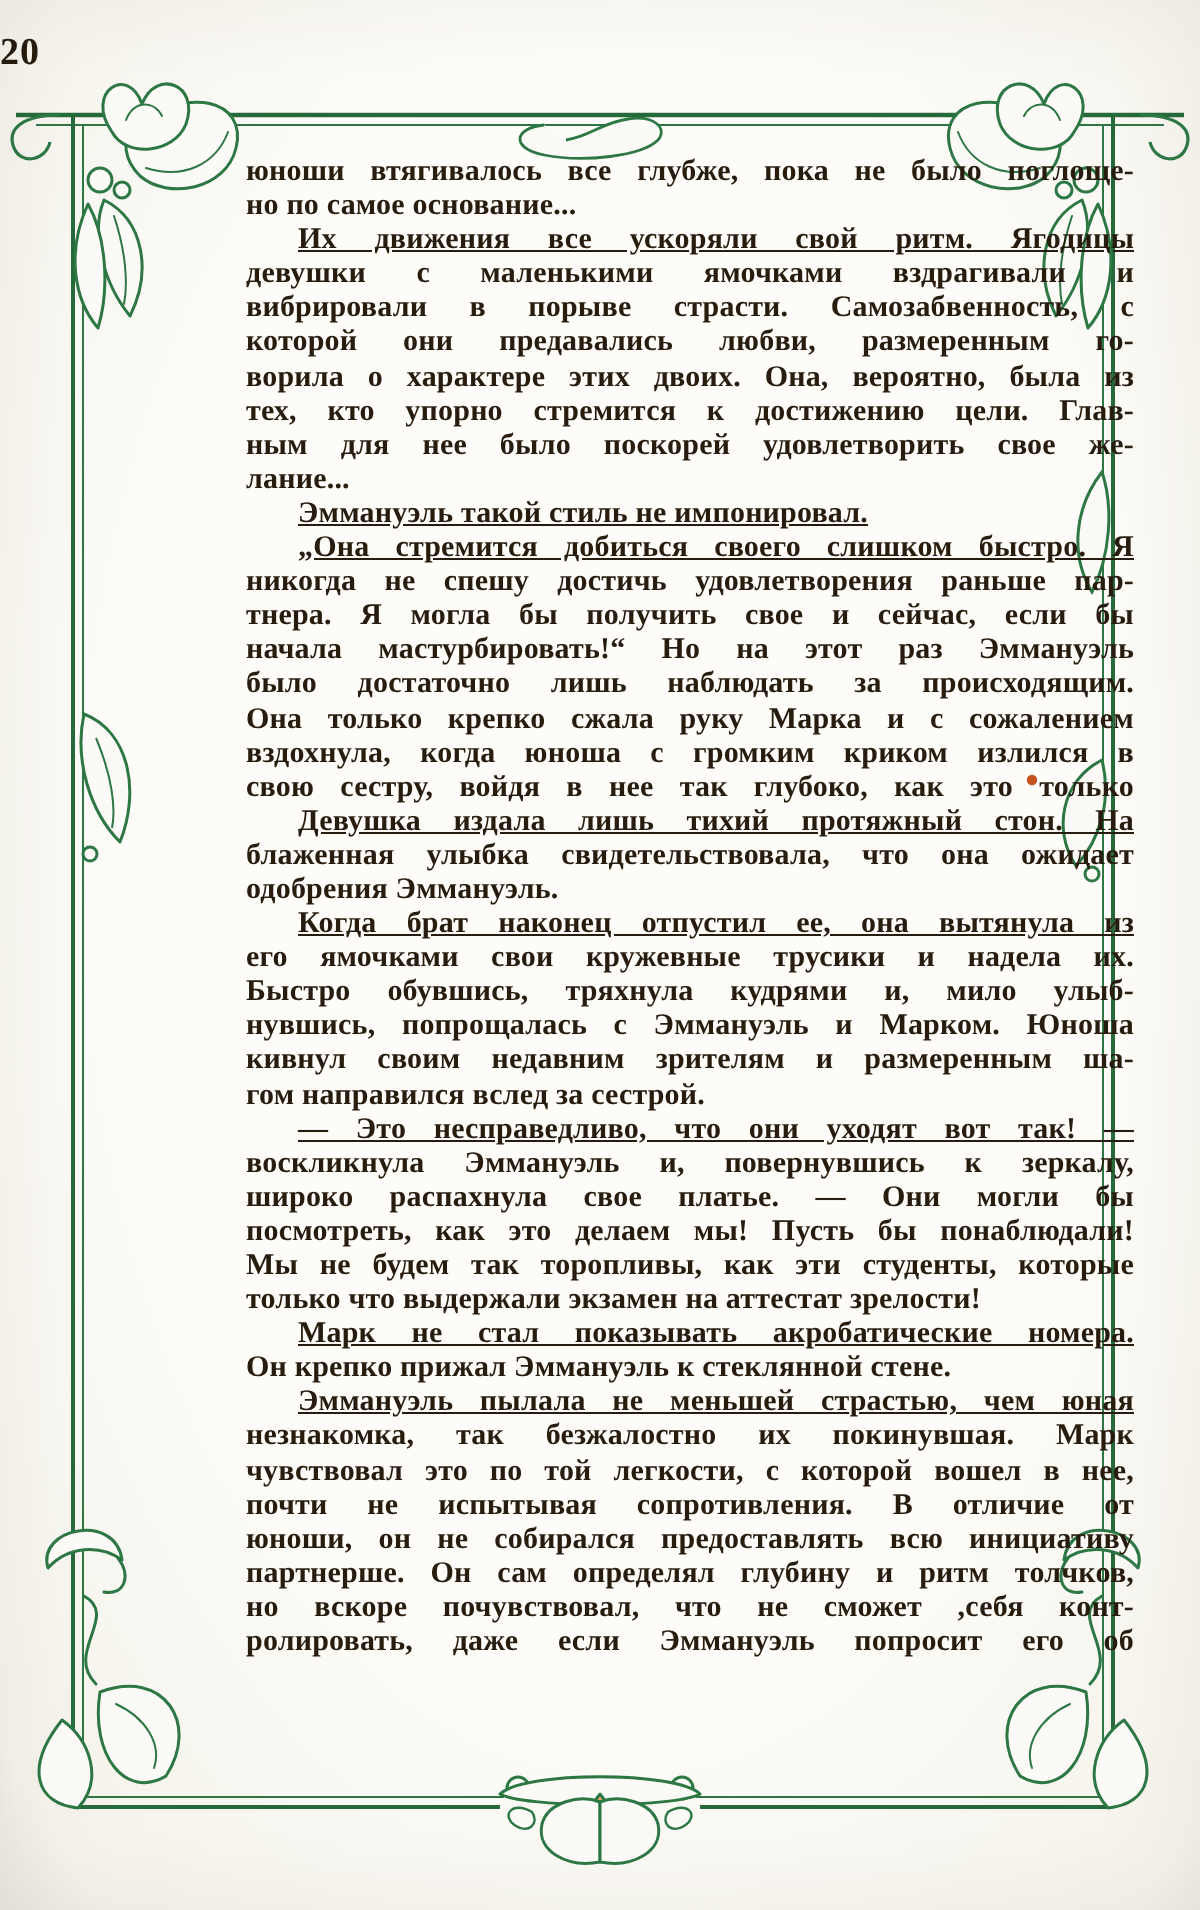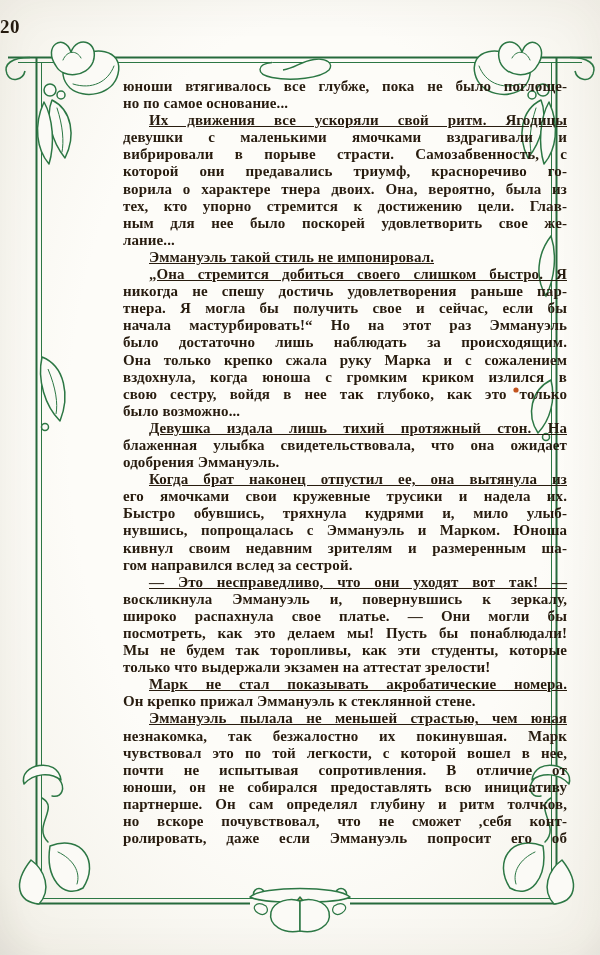--- a/index.html
+++ b/index.html
@@ -106,35 +106,34 @@
 
     <circle cx="516" cy="390" r="2.6" fill="#c3531d"></circle>
   </svg>
 
   <div class="text-block">
       <div class="line">юноши втягивалось все глубже, пока не было поглоще-</div>
       <div class="line end">но по самое основание...</div>
       <div class="line indent">Их движения все ускоряли свой ритм. Ягодицы</div>
       <div class="line">девушки с маленькими ямочками вздрагивали и</div>
       <div class="line">вибрировали в порыве страсти. Самозабвенность, с</div>
-      <div class="line">которой они предавались триумф, красноречиво го-</div>
-      <div class="line">ворила о характере тнера двоих. Она, вероятно, была из</div>
+      <div class="line">которой они предавались любви, размеренным го-</div>
+      <div class="line">ворила о характере этих двоих. Она, вероятно, была из</div>
       <div class="line">тех, кто упорно стремится к достижению цели. Глав-</div>
       <div class="line">ным для нее было поскорей удовлетворить свое же-</div>
       <div class="line end">лание...</div>
       <div class="line indent end">Эммануэль такой стиль не импонировал.</div>
       <div class="line indent">„Она стремится добиться своего слишком быстро. Я</div>
       <div class="line">никогда не спешу достичь удовлетворения раньше пар-</div>
       <div class="line">тнера. Я могла бы получить свое и сейчас, если бы</div>
       <div class="line">начала мастурбировать!“ Но на этот раз Эммануэль</div>
       <div class="line">было достаточно лишь наблюдать за происходящим.</div>
       <div class="line">Она только крепко сжала руку Марка и с сожалением</div>
       <div class="line">вздохнула, когда юноша с громким криком излился в</div>
       <div class="line">свою сестру, войдя в нее так глубоко, как это только</div>
-      <div class="line end">было возможно...</div>
       <div class="line indent">Девушка издала лишь тихий протяжный стон. На</div>
       <div class="line">блаженная улыбка свидетельствовала, что она ожидает</div>
       <div class="line end">одобрения Эммануэль.</div>
       <div class="line indent">Когда брат наконец отпустил ее, она вытянула из</div>
       <div class="line">его ямочками свои кружевные трусики и надела их.</div>
       <div class="line">Быстро обувшись, тряхнула кудрями и, мило улыб-</div>
       <div class="line">нувшись, попрощалась с Эммануэль и Марком. Юноша</div>
       <div class="line">кивнул своим недавним зрителям и размеренным ша-</div>
       <div class="line end">гом направился вслед за сестрой.</div>
       <div class="line indent">— Это несправедливо, что они уходят вот так! —</div>

